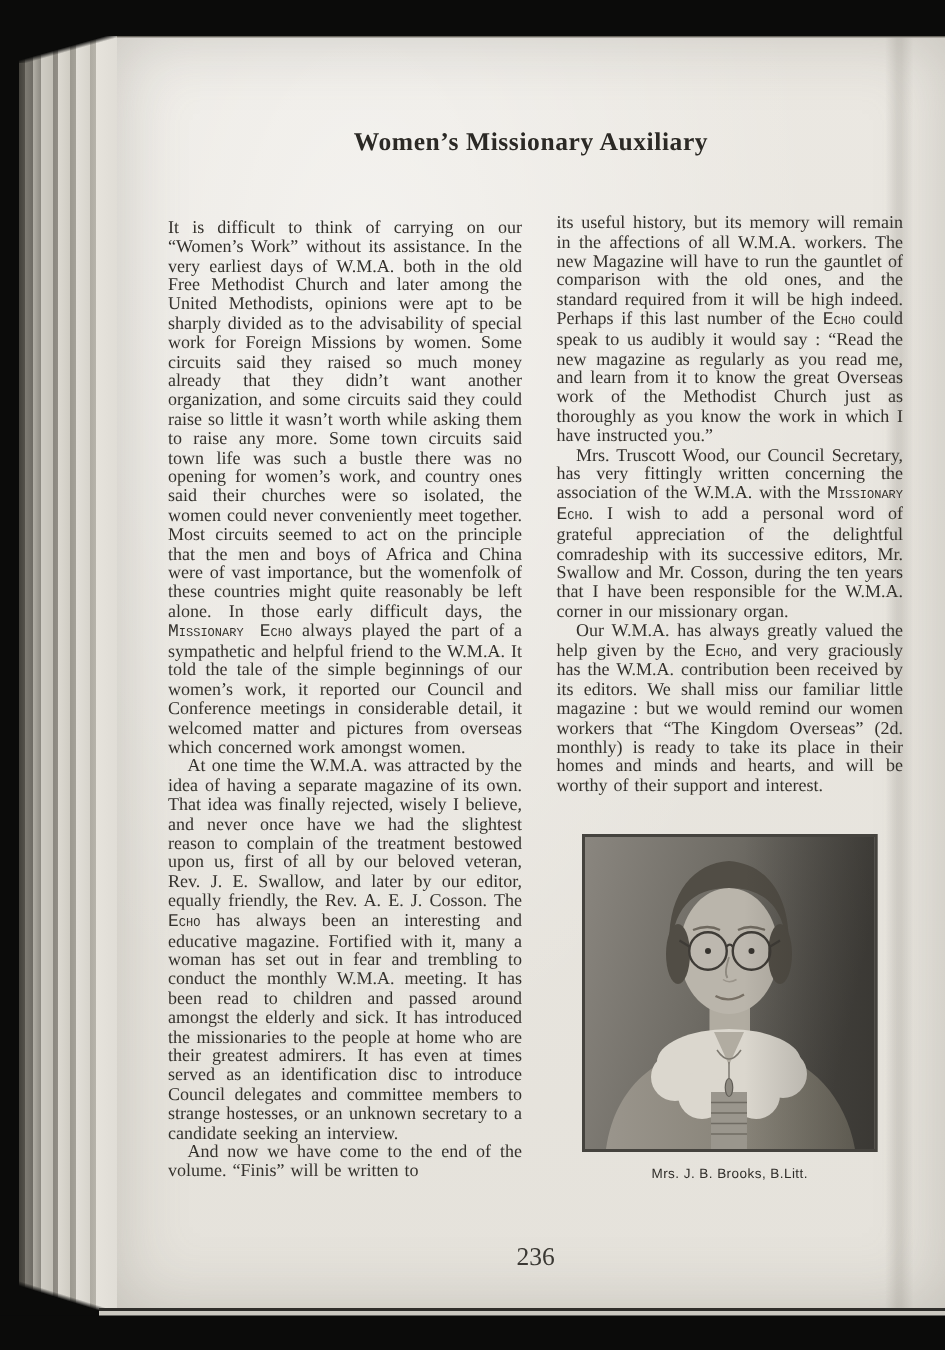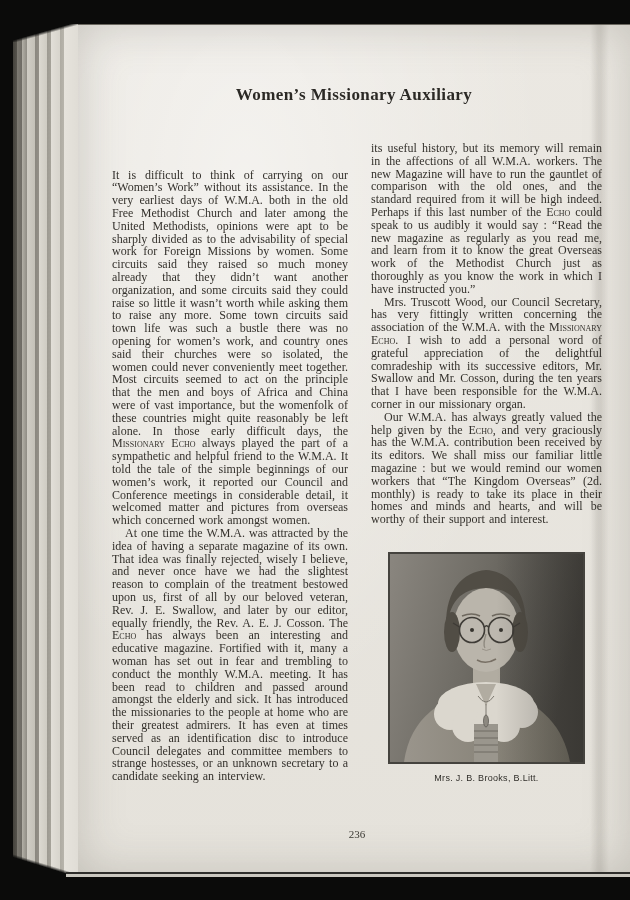--- a/index.html
+++ b/index.html
@@ -37,49 +37,50 @@
     box-shadow:inset 0 0 46px rgba(108,103,92,0.28);
     border-top:1px solid #6a675f;}
   .title{margin:0;padding-top:60px;text-align:center;font-size:17px;font-weight:bold;
     letter-spacing:0.4px;color:#2b2925;}
   .columns{display:flex;gap:23px;padding:9px 28px 0 34px;align-items:flex-end;margin-top:28px;}
   .col-left{width:239px;}
   .col-right{width:234px;}
   .para{margin:0;text-align:justify;font-size:12px;line-height:12.8px;color:#34312c;
     word-spacing:1px;}
   .para.indent{text-indent:13px;}
-  .sc{font-variant:small-caps;}
+  .sc{font-variant:small-caps;font-family:Liberation Mono, monospace;}
   .heading{margin:3px 0 1px;font-size:15px;font-weight:bold;color:#2b2925;line-height:17px;}
   .signature{margin:0;text-align:right;padding-right:4px;font-size:12px;line-height:13.5px;
     color:#34312c;}
   .signature .sc{letter-spacing:1.3px;}
   figure.photo{margin:26px auto 0;width:197px;}
   .photo-frame{width:193px;height:208px;border:2px solid #45433e;background:#6e6b64;
     overflow:hidden;}
   .photo-frame svg{display:block;width:100%;height:100%;}
   .caption{text-align:center;font-family:"Liberation Sans",sans-serif;font-weight:normal;
     font-size:9px;letter-spacing:0.3px;color:#2f2d29;margin-top:9px;}
   .pagenum{position:absolute;left:239px;top:803px;width:80px;text-align:center;
-    font-size:11px;color:#3a3833;}
+    font-size:17px;color:#3a3833;}
 </style>
 </head>
 <body>
 
 <div class="stage">
   <div class="edges"></div>
   <div class="corner-top"></div>
   <div class="corner-bottom"></div>
 
   <div class="page">
     <h1 class="title">Women’s Missionary Auxiliary</h1>
 
     <div class="columns">
       <div class="col-left">
           <p class="para"><span>It is difficult to think of carrying on our “Women’s Work” without its assistance. In the very earliest days of W.M.A. both in the old Free Methodist Church and later among the United Methodists, opinions were apt to be sharply divided as to the advisability of special work for Foreign Missions by women. Some circuits said they raised so much money already that they didn’t want another organization, and some circuits said they could raise so little it wasn’t worth while asking them to raise any more. Some town circuits said town life was such a bustle there was no opening for women’s work, and country ones said their churches were so isolated, the women could never conveniently meet together. Most circuits seemed to act on the principle that the men and boys of Africa and China were of vast importance, but the womenfolk of these countries might quite reasonably be left alone. In those early difficult days, the </span><span class="sc">Missionary Echo</span><span> always played the part of a sympathetic and helpful friend to the W.M.A. It told the tale of the simple beginnings of our women’s work, it reported our Council and Conference meetings in considerable detail, it welcomed matter and pictures from overseas which concerned work amongst women.</span></p>
           <p class="para indent"><span>At one time the W.M.A. was attracted by the idea of having a separate magazine of its own. That idea was finally rejected, wisely I believe, and never once have we had the slightest reason to complain of the treatment bestowed upon us, first of all by our beloved veteran, Rev. J. E. Swallow, and later by our editor, equally friendly, the Rev. A. E. J. Cosson. The </span><span class="sc">Echo</span><span> has always been an interesting and educative magazine. Fortified with it, many a woman has set out in fear and trembling to conduct the monthly W.M.A. meeting. It has been read to children and passed around amongst the elderly and sick. It has introduced the missionaries to the people at home who are their greatest admirers. It has even at times served as an identification disc to introduce Council delegates and committee members to strange hostesses, or an unknown secretary to a candidate seeking an interview.</span></p>
+          <p class="para indent"><span>And now we have come to the end of the volume. “Finis” will be written to</span></p>
         </div>
 
       <div class="col-right">
         <div>
             <p class="para"><span>its useful history, but its memory will remain in the affections of all W.M.A. workers. The new Magazine will have to run the gauntlet of comparison with the old ones, and the standard required from it will be high indeed. Perhaps if this last number of the </span><span class="sc">Echo</span><span> could speak to us audibly it would say : “Read the new magazine as regularly as you read me, and learn from it to know the great Overseas work of the Methodist Church just as thoroughly as you know the work in which I have instructed you.”</span></p>
             <p class="para indent"><span>Mrs. Truscott Wood, our Council Secretary, has very fittingly written concerning the association of the W.M.A. with the </span><span class="sc">Missionary Echo</span><span>. I wish to add a personal word of grateful appreciation of the delightful comradeship with its successive editors, Mr. Swallow and Mr. Cosson, during the ten years that I have been responsible for the W.M.A. corner in our missionary organ.</span></p>
             <p class="para indent"><span>Our W.M.A. has always greatly valued the help given by the </span><span class="sc">Echo</span><span>, and very graciously has the W.M.A. contribution been received by its editors. We shall miss our familiar little magazine : but we would remind our women workers that “The Kingdom Overseas” (2d. monthly) is ready to take its place in their homes and minds and hearts, and will be worthy of their support and interest.</span></p>
           </div>
 
         <figure class="photo">

